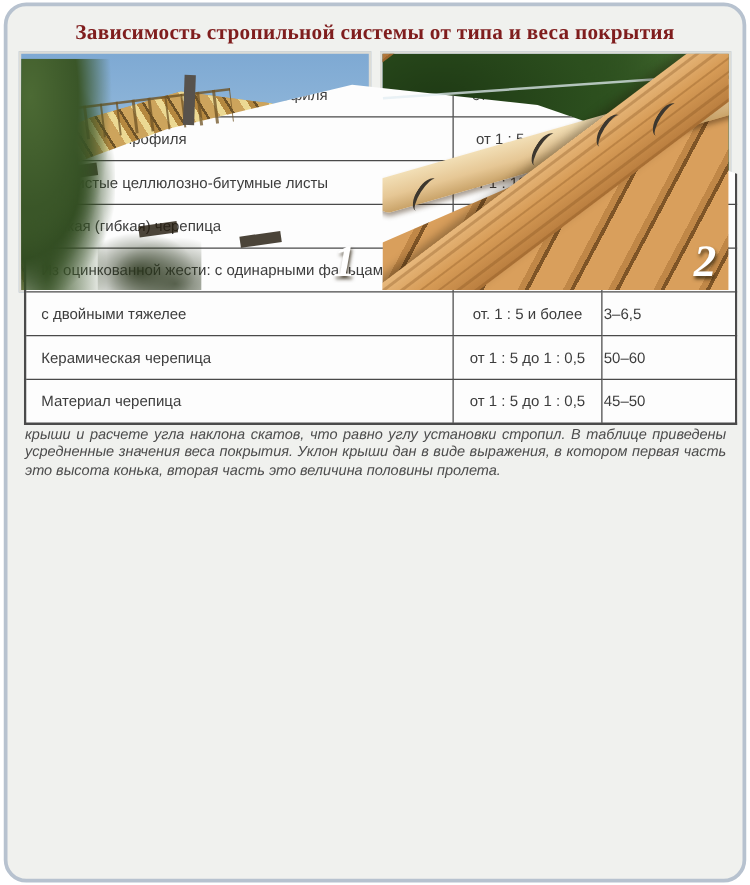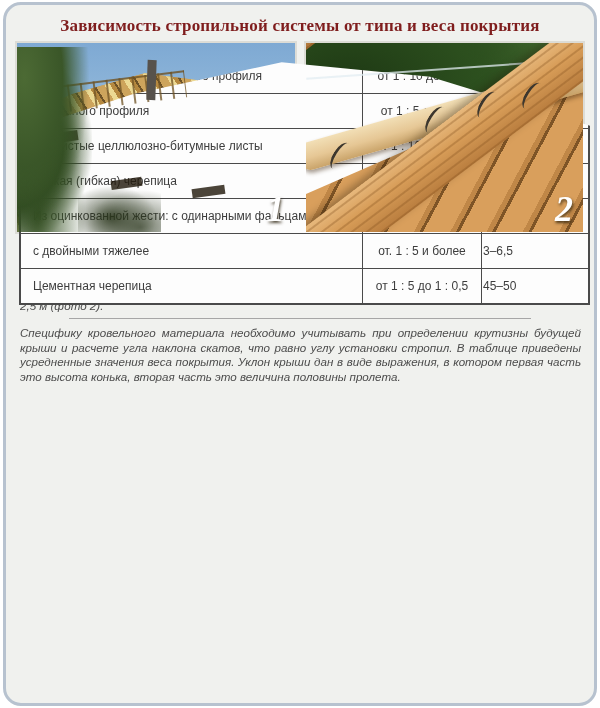--- a/index.html
+++ b/index.html
@@ -154,20 +154,25 @@
           <td class="col-material">Из оцинкованной жести: с одинарными фальцами</td>
           <td class="col-slope">от 1 : 4 и более</td>
           <td class="col-mass">3–6,5</td>
         </tr>
         <tr>
           <td class="col-material">с двойными тяжелее</td>
           <td class="col-slope">от. 1 : 5 и более</td>
           <td class="col-mass">3–6,5</td>
         </tr>
         <tr>
-          <td class="col-material">Цементная черепица</td>
+          <td class="col-material">Керамическая черепица</td>
+          <td class="col-slope">от 1 : 5 до 1 : 0,5</td>
+          <td class="col-mass">50–60</td>
+        </tr>
+        <tr>
+          <td class="col-material">Материал черепица</td>
           <td class="col-slope">от 1 : 5 до 1 : 0,5</td>
           <td class="col-mass">45–50</td>
         </tr>
       </tbody>
   </table>
 
 </div>
 
 </body></html>

